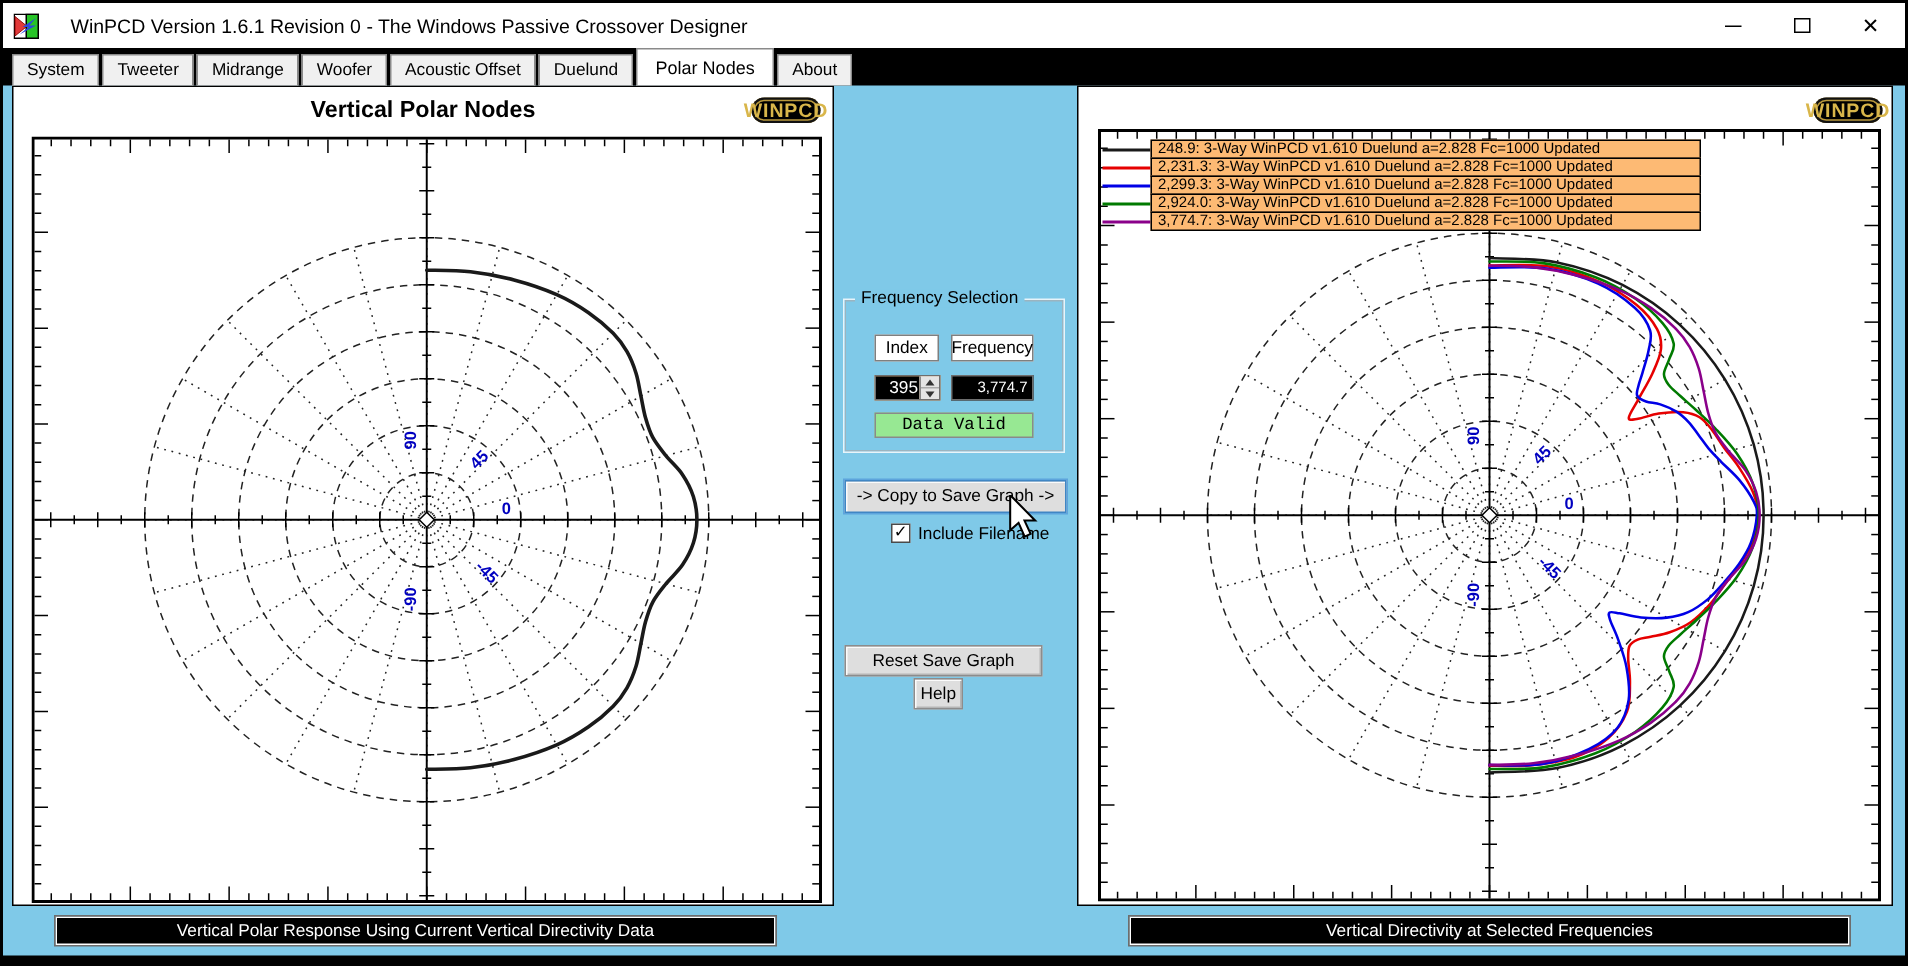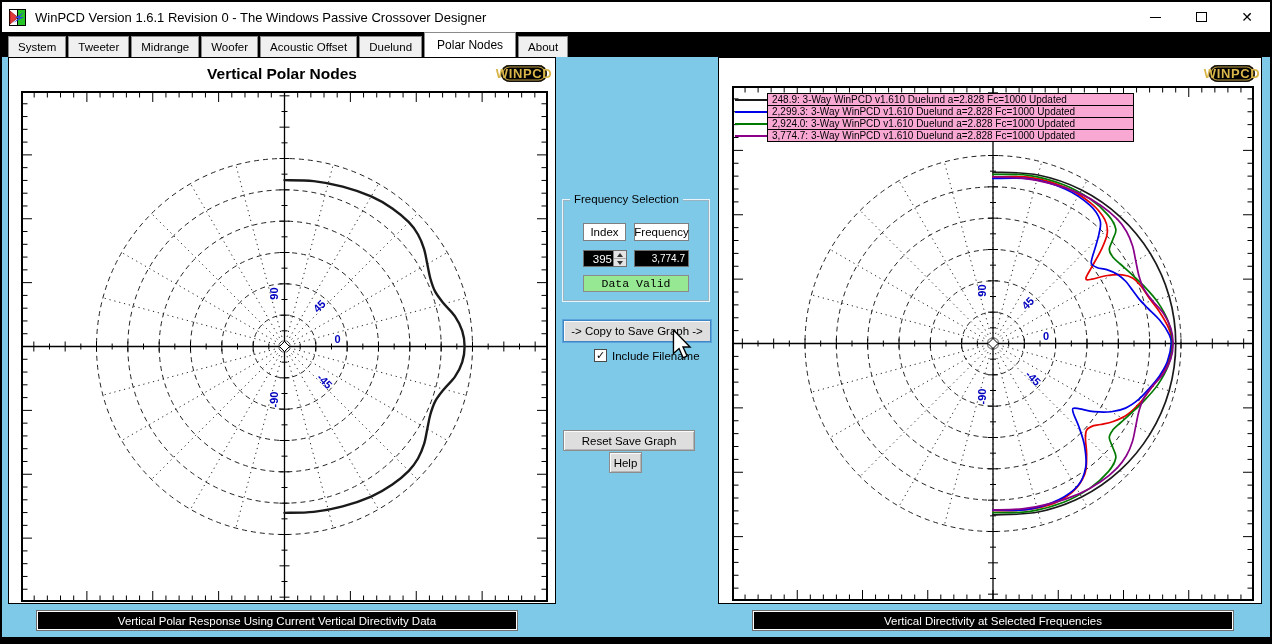--- a/index.html
+++ b/index.html
@@ -5,21 +5,21 @@
   * { margin:0; padding:0; box-sizing:border-box; font-family:"Liberation Sans", sans-serif; }
   html,body { width:1272px; height:644px; overflow:hidden; background:#000; }
   #window { position:relative; width:1272px; height:644px; background:#7FC9E8; }
   .edge { position:absolute; background:#000; z-index:50; }
   #edge-top{left:0;top:0;width:1272px;height:2px;}
   #edge-left{left:0;top:0;width:2px;height:644px;}
   #edge-right{right:0;top:0;width:2px;height:644px;}
   #edge-bottom{left:0;bottom:0;width:1272px;height:7px;}
 
   
-  #titlebar { position:absolute; left:2px; top:2px; width:1268px; height:30px; background:#fff; display:flex; align-items:center; padding-left:7px; z-index:20;}
+  #titlebar { position:absolute; left:2px; top:2px; width:1268px; height:30px; background:#fff; display:flex; align-items:center; padding-left:7px; z-index:20;gap:12px;}
   #app-icon { width:17px; height:17px; margin-right:9px; }
   #window-title { font-size:13px; color:#000; }
   #win-controls { margin-left:auto; display:flex; height:100%; }
   .win-btn { width:46px; height:100%; display:flex; align-items:center; justify-content:center; color:#000; }
   .min-glyph { display:block; width:11px; border-top:1px solid #000; }
   .max-glyph { display:block; width:11px; height:10px; border:1px solid #000; }
   .close-glyph { font-size:14px; line-height:14px; }
 
   
   #tabbar { position:absolute; left:2px; top:32px; width:1268px; height:25px; background:#000; display:flex; align-items:flex-end; padding-left:6px; z-index:19;}
@@ -34,21 +34,21 @@
   .badge { position:absolute; top:7px; width:46px; height:17px; background:#000000; border-radius:9px; color:#d9b64a; font-size:13px; font-weight:bold; letter-spacing:.6px; display:flex; align-items:center; justify-content:center; box-shadow: inset 0 0 0 1.5px #111, inset 0 0 0 2.5px #b9983c; }
   #left-panel .badge { right:8px; } #right-panel .badge { right:6px; }
   .plot-svg { position:absolute; }
   #plot-left { left:12px; top:33px; }
   #plot-right { left:13px; top:28px; }
 
   
   #legend { position:absolute; left:16px; top:35px; z-index:5; }
   .legend-row { display:flex; align-items:center; height:13px; margin-bottom:-1px; }
   .legend-swatch { width:32px; height:2px; flex:0 0 32px; }
-  .legend-text { width:367px; height:13px; background:#f9a8d4; border:1px solid #000; font-size:10px; line-height:11px; padding:0 0 0 4px; white-space:nowrap; overflow:hidden; color:#000; }
+  .legend-text { width:367px; height:13px; background:#fdba74; border:1px solid #000; font-size:10px; line-height:11px; padding:0 0 0 4px; white-space:nowrap; overflow:hidden; color:#000; }
 
   
   .footer-bar { position:absolute; top:611px; width:480px; height:19px; background:#000; color:#fff; border:1px solid #fff; outline:1px solid #6d6d6d; display:flex; align-items:center; justify-content:center; font-size:11.5px; }
   #footer-left { left:37px; } #footer-right { left:753px; }
 
   
   #freq-group { position:absolute; left:562px; top:199px; width:148px; height:103px; border:1px solid #e8f4fa; box-shadow:0 0 0 1px #9bb4c0 inset; }
   #freq-group-label { position:absolute; left:7px; top:-7px; background:#7FC9E8; padding:0 4px; font-size:11.5px; color:#000; }
   .field-label { position:absolute; height:18px; background:#fff; border:1px solid #7f7f7f; display:flex; align-items:center; justify-content:center; font-size:11.5px; color:#000; }
   #index-label { left:20px; top:23px; width:43px; }
@@ -649,20 +649,24 @@
         <path d="M261,92.436C267.33,92.53 286.97,91.25 298.98,93.00C310.99,94.76 323.25,98.59 333.06,102.96C342.87,107.33 352.00,113.98 357.83,119.21C363.67,124.44 366.52,129.60 368.06,134.34C369.59,139.09 367.88,143.02 367.04,147.69C366.20,152.36 364.14,158.45 363.02,162.36C361.90,166.28 360.91,168.60 360.32,171.16C359.73,173.73 358.64,176.00 359.47,177.76C360.31,179.51 362.78,180.73 365.34,181.69C367.90,182.66 371.45,182.45 374.84,183.57C378.22,184.69 382.46,186.42 385.64,188.41C388.81,190.41 391.45,192.93 393.90,195.53C396.35,198.13 398.18,201.12 400.36,204.01C402.54,206.90 404.47,209.89 406.99,212.87C409.50,215.84 411.98,218.31 415.42,221.85C418.86,225.38 424.01,229.68 427.62,234.08C431.24,238.49 435.17,244.37 437.10,248.27C439.04,252.17 439.53,252.91 439.22,257.50C438.92,262.09 437.22,270.42 435.26,275.82C433.30,281.21 430.45,285.44 427.46,289.86C424.47,294.27 420.78,298.40 417.32,302.32C413.86,306.25 410.65,310.12 406.68,313.42C402.70,316.72 398.05,320.06 393.48,322.11C388.90,324.17 384.45,325.16 379.20,325.74C373.96,326.33 367.23,326.10 362.00,325.62C356.76,325.15 351.27,323.44 347.78,322.90C344.29,322.35 342.12,321.58 341.06,322.34C340.01,323.09 340.50,324.44 341.45,327.43C342.39,330.43 344.93,335.05 346.74,340.30C348.55,345.55 351.16,352.21 352.33,358.93C353.50,365.65 354.80,373.89 353.78,380.62C352.76,387.35 350.64,393.84 346.21,399.31C341.78,404.78 335.51,409.41 327.19,413.42C318.86,417.43 307.29,421.60 296.26,423.37C285.23,425.14 266.88,423.95 261.00,424.07" fill="none" stroke="#0000e6" stroke-width="1.7" stroke-linecap="round" stroke-linejoin="round"></path>
         <path d="M261,88.29999999999998C266.95,88.49 284.95,87.67 296.73,89.42C308.50,91.17 321.38,94.85 331.66,98.81C341.93,102.76 350.90,108.08 358.35,113.17C365.80,118.27 372.12,124.41 376.36,129.38C380.59,134.36 383.03,139.02 383.78,143.00C384.54,146.99 381.97,149.89 380.89,153.28C379.81,156.67 377.36,160.43 377.30,163.32C377.24,166.22 378.73,168.20 380.55,170.64C382.37,173.09 385.20,175.22 388.23,178.00C391.25,180.78 394.80,183.73 398.69,187.34C402.59,190.96 407.06,194.85 411.59,199.69C416.13,204.53 421.77,210.34 425.90,216.38C430.04,222.43 433.96,229.11 436.40,235.96C438.84,242.82 440.54,250.32 440.54,257.50C440.54,264.68 438.84,272.18 436.40,279.04C433.96,285.89 430.04,292.57 425.90,298.62C421.77,304.66 416.13,310.47 411.59,315.31C407.06,320.15 402.59,324.04 398.69,327.66C394.80,331.27 391.25,334.22 388.23,337.00C385.20,339.78 382.37,341.91 380.55,344.36C378.73,346.80 377.24,348.78 377.30,351.68C377.36,354.57 379.81,358.33 380.89,361.72C381.97,365.11 384.54,368.01 383.78,372.00C383.03,375.98 380.59,380.64 376.36,385.62C372.12,390.59 365.80,396.73 358.35,401.83C350.90,406.92 341.93,412.24 331.66,416.19C321.38,420.15 308.50,423.83 296.73,425.58C284.95,427.33 266.95,426.51 261.00,426.70" fill="none" stroke="#007a00" stroke-width="1.7" stroke-linecap="round" stroke-linejoin="round"></path>
         <path d="M261,91.12C265.86,91.29 280.45,91.08 290.15,92.17C299.85,93.25 309.61,95.08 319.19,97.62C328.78,100.16 339.39,103.75 347.67,107.39C355.95,111.02 362.60,115.12 368.87,119.43C375.14,123.73 381.02,128.86 385.30,133.20C389.57,137.55 391.96,141.04 394.50,145.48C397.04,149.91 398.98,154.87 400.52,159.80C402.07,164.73 402.73,170.11 403.79,175.06C404.84,180.01 405.53,184.89 406.85,189.49C408.17,194.09 409.43,198.44 411.69,202.65C413.96,206.87 417.14,210.65 420.44,214.78C423.74,218.91 428.47,222.90 431.52,227.43C434.57,231.96 437.14,236.94 438.73,241.95C440.33,246.96 441.10,252.32 441.10,257.50C441.10,262.68 440.33,268.04 438.73,273.05C437.14,278.06 434.57,283.04 431.52,287.57C428.47,292.10 423.74,296.09 420.44,300.22C417.14,304.35 413.96,308.13 411.69,312.35C409.43,316.56 408.17,320.91 406.85,325.51C405.53,330.11 404.84,334.99 403.79,339.94C402.73,344.89 402.07,350.27 400.52,355.20C398.98,360.13 397.04,365.09 394.50,369.52C391.96,373.96 389.57,377.45 385.30,381.80C381.02,386.14 375.14,391.27 368.87,395.57C362.60,399.88 355.95,403.98 347.67,407.61C339.39,411.25 328.78,414.84 319.19,417.38C309.61,419.92 299.85,421.75 290.15,422.83C280.45,423.92 265.86,423.71 261.00,423.88" fill="none" stroke="#8a008a" stroke-width="1.7" stroke-linecap="round" stroke-linejoin="round"></path>
       </svg>
     <div id="legend">
         <div class="legend-row">
           <span class="legend-swatch" style="background: rgb(26, 26, 26);"></span>
           <span class="legend-text">248.9:  3-Way  WinPCD    v1.610  Duelund  a=2.828  Fc=1000  Updated</span>
         </div>
         <div class="legend-row">
+          <span class="legend-swatch" style="background: rgb(230, 0, 0);"></span>
+          <span class="legend-text">2,231.3:  3-Way  WinPCD    v1.610  Duelund  a=2.828  Fc=1000  Updated</span>
+        </div>
+        <div class="legend-row">
           <span class="legend-swatch" style="background: rgb(0, 0, 230);"></span>
           <span class="legend-text">2,299.3:  3-Way  WinPCD    v1.610  Duelund  a=2.828  Fc=1000  Updated</span>
         </div>
         <div class="legend-row">
           <span class="legend-swatch" style="background: rgb(0, 122, 0);"></span>
           <span class="legend-text">2,924.0:  3-Way  WinPCD    v1.610  Duelund  a=2.828  Fc=1000  Updated</span>
         </div>
         <div class="legend-row">
           <span class="legend-swatch" style="background: rgb(138, 0, 138);"></span>
           <span class="legend-text">3,774.7:  3-Way  WinPCD    v1.610  Duelund  a=2.828  Fc=1000  Updated</span>

